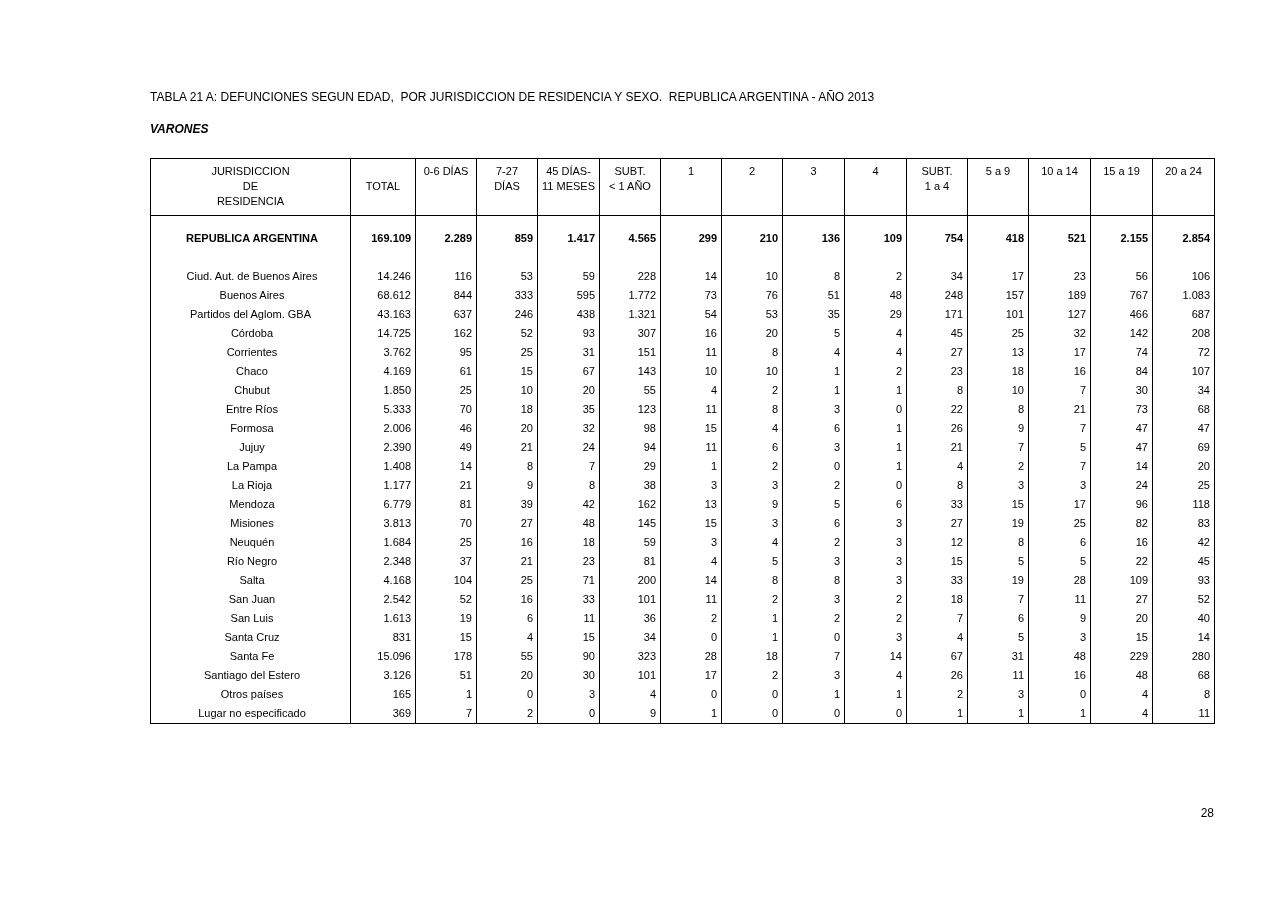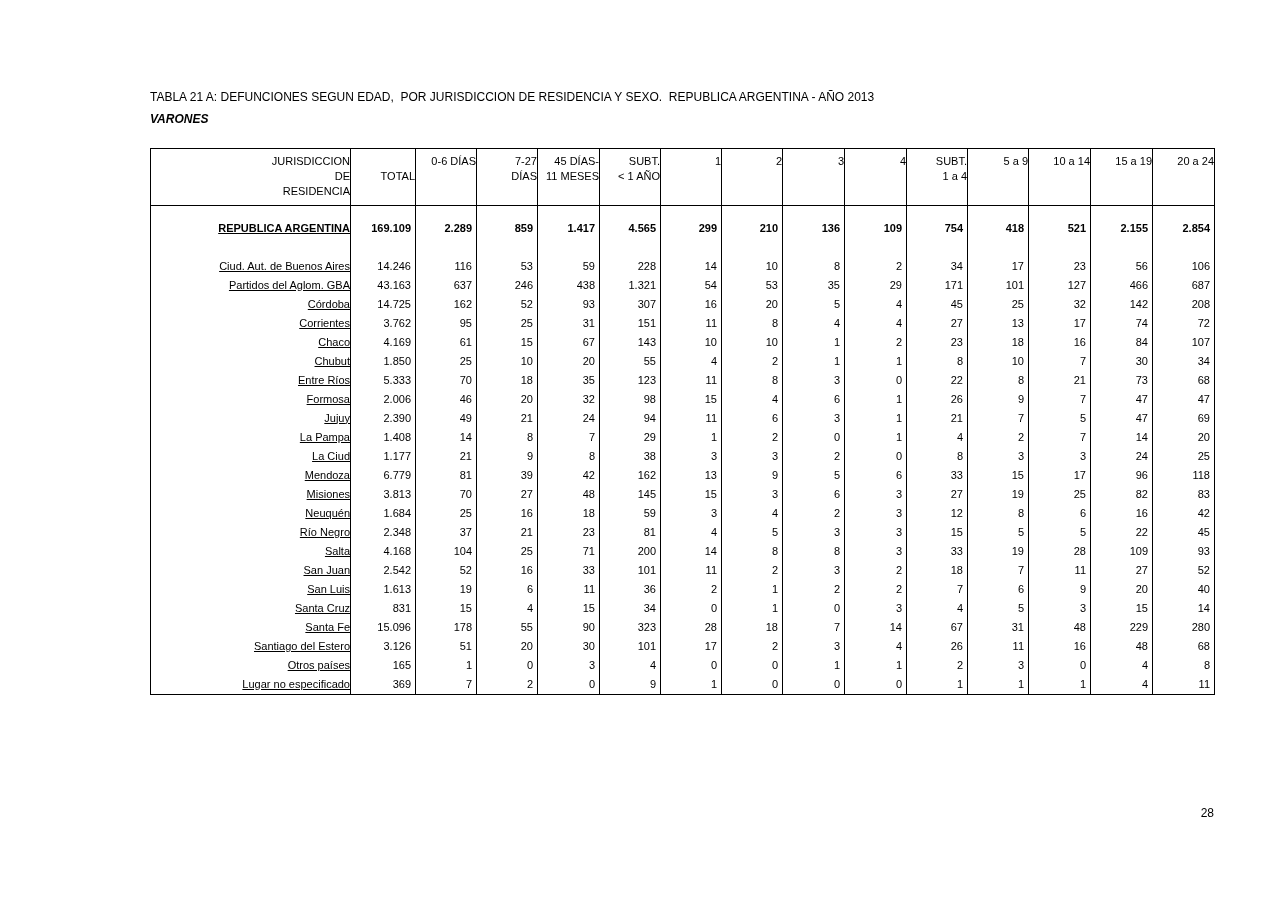--- a/index.html
+++ b/index.html
@@ -19,21 +19,21 @@
     position: absolute;
     left: 150px; top: 90px;
     width: 1064px;
   }
   .title {
     font-size: 12px;
     line-height: 15px;
     white-space: pre;
   }
   .subtitle {
-    margin-top: 7px;
+    margin-top: 17px;
     font-size: 12px;
     font-weight: bold;
     font-style: italic;
     line-height: 15px;
   }
   table.data-table {
     margin-top: 21px;
     width: 1064px;
     table-layout: fixed;
     border-collapse: collapse;
@@ -44,28 +44,28 @@
     border-right: 1px solid #000;
     font-size: 11px;
     overflow: hidden;
     white-space: nowrap;
   }
   thead th {
     height: 57px;
     vertical-align: top;
     padding-top: 5px;
     font-weight: normal;
-    text-align: right;
+    text-align: center;
     border-bottom: 1px solid #000;
   }
   .hl { height: 15px; line-height: 15px; }
   tbody td { height: 19px; line-height: 19px; }
   tr.lead td { height: 13px; line-height: 13px; }
   tr.blank td { height: 19px; }
-  td.label { text-align: right; padding-left: 3px; text-decoration: underline; }
+  td.label { text-align: center; padding-left: 3px; }
   td.label.indent { padding-left: 0; }
   td.num { text-align: right; padding-right: 4px; }
   tr.bold td { font-weight: bold; }
   .page-number {
     position: absolute;
     left: 150px; top: 806px;
     width: 1064px;
     text-align: right;
     font-size: 12px;
   }
@@ -237,20 +237,37 @@
             <td class="num">10</td>
             <td class="num">8</td>
             <td class="num">2</td>
             <td class="num">34</td>
             <td class="num">17</td>
             <td class="num">23</td>
             <td class="num">56</td>
             <td class="num">106</td>
           </tr>
           <tr>
+            <td class="label">Buenos Aires</td>
+            <td class="num">68.612</td>
+            <td class="num">844</td>
+            <td class="num">333</td>
+            <td class="num">595</td>
+            <td class="num">1.772</td>
+            <td class="num">73</td>
+            <td class="num">76</td>
+            <td class="num">51</td>
+            <td class="num">48</td>
+            <td class="num">248</td>
+            <td class="num">157</td>
+            <td class="num">189</td>
+            <td class="num">767</td>
+            <td class="num">1.083</td>
+          </tr>
+          <tr>
             <td class="label indent">Partidos del Aglom. GBA</td>
             <td class="num">43.163</td>
             <td class="num">637</td>
             <td class="num">246</td>
             <td class="num">438</td>
             <td class="num">1.321</td>
             <td class="num">54</td>
             <td class="num">53</td>
             <td class="num">35</td>
             <td class="num">29</td>
@@ -390,21 +407,21 @@
             <td class="num">2</td>
             <td class="num">0</td>
             <td class="num">1</td>
             <td class="num">4</td>
             <td class="num">2</td>
             <td class="num">7</td>
             <td class="num">14</td>
             <td class="num">20</td>
           </tr>
           <tr>
-            <td class="label">La Ciud</td>
+            <td class="label">La Rioja</td>
             <td class="num">1.177</td>
             <td class="num">21</td>
             <td class="num">9</td>
             <td class="num">8</td>
             <td class="num">38</td>
             <td class="num">3</td>
             <td class="num">3</td>
             <td class="num">2</td>
             <td class="num">0</td>
             <td class="num">8</td>

